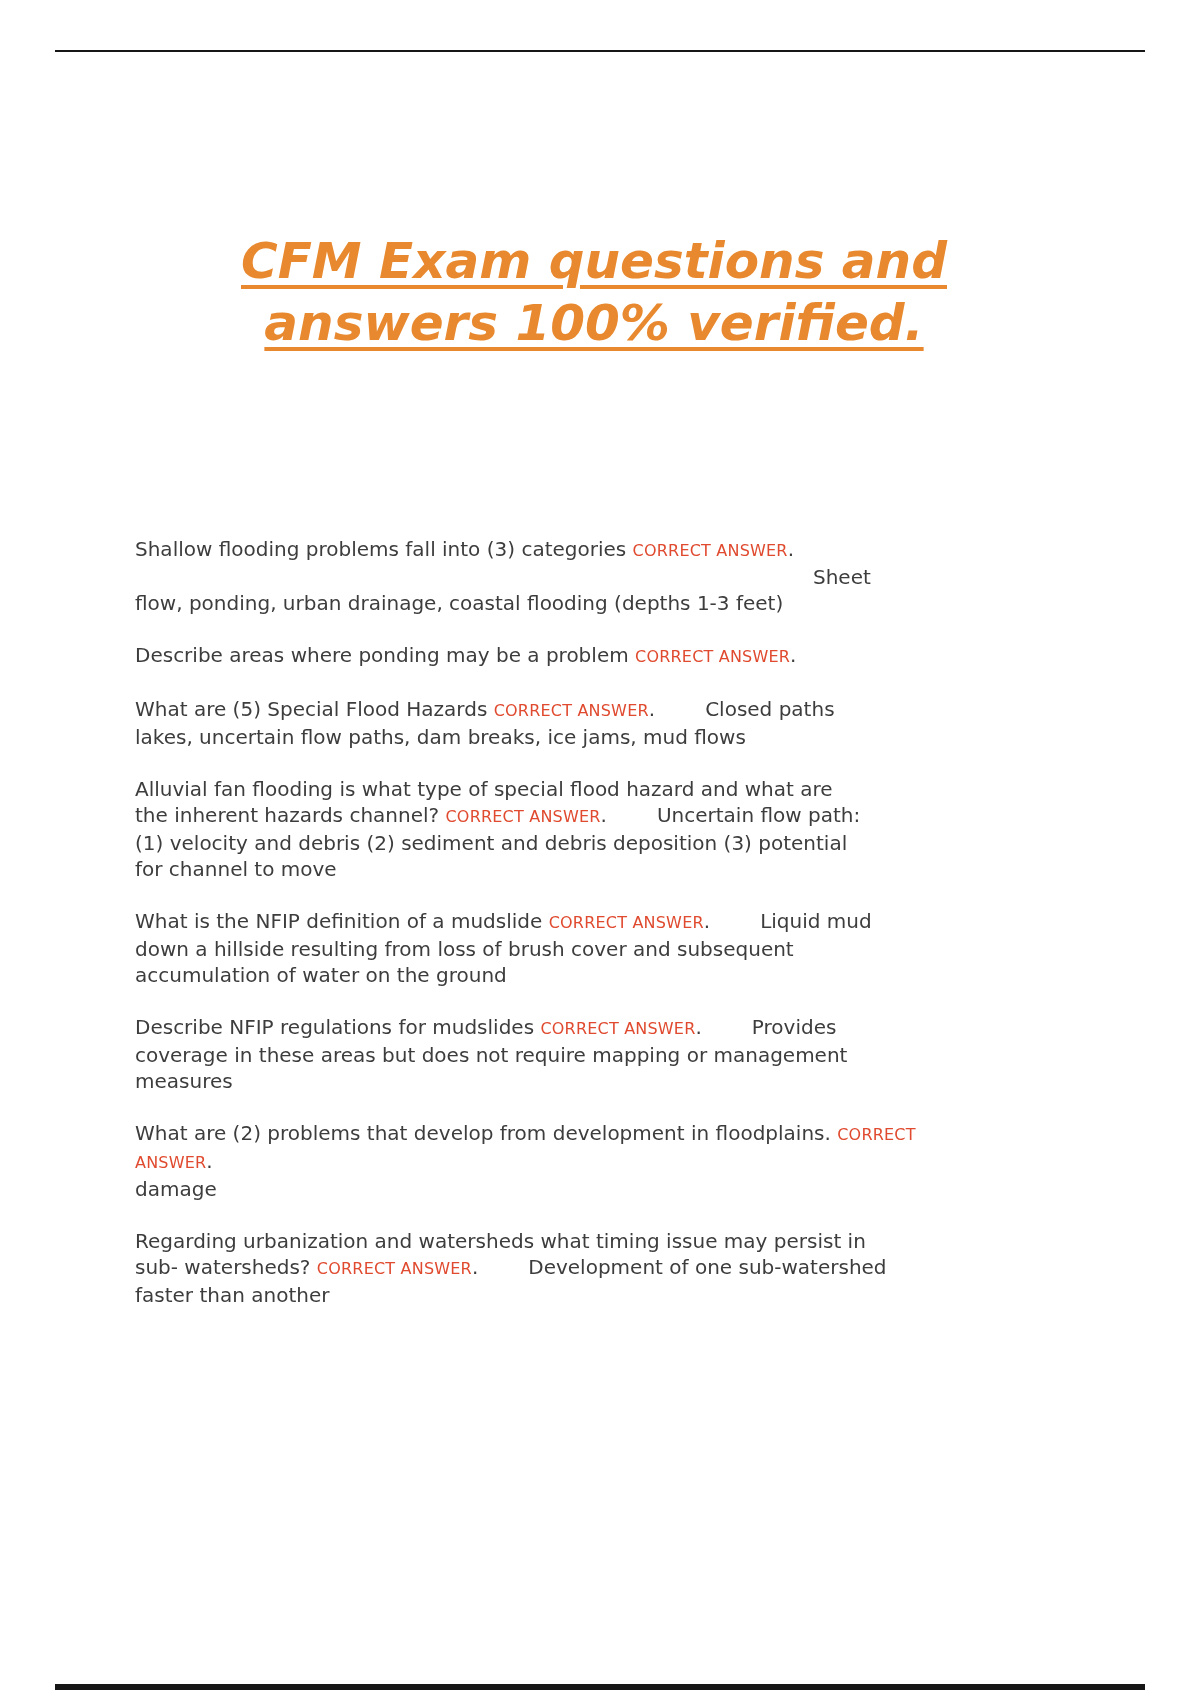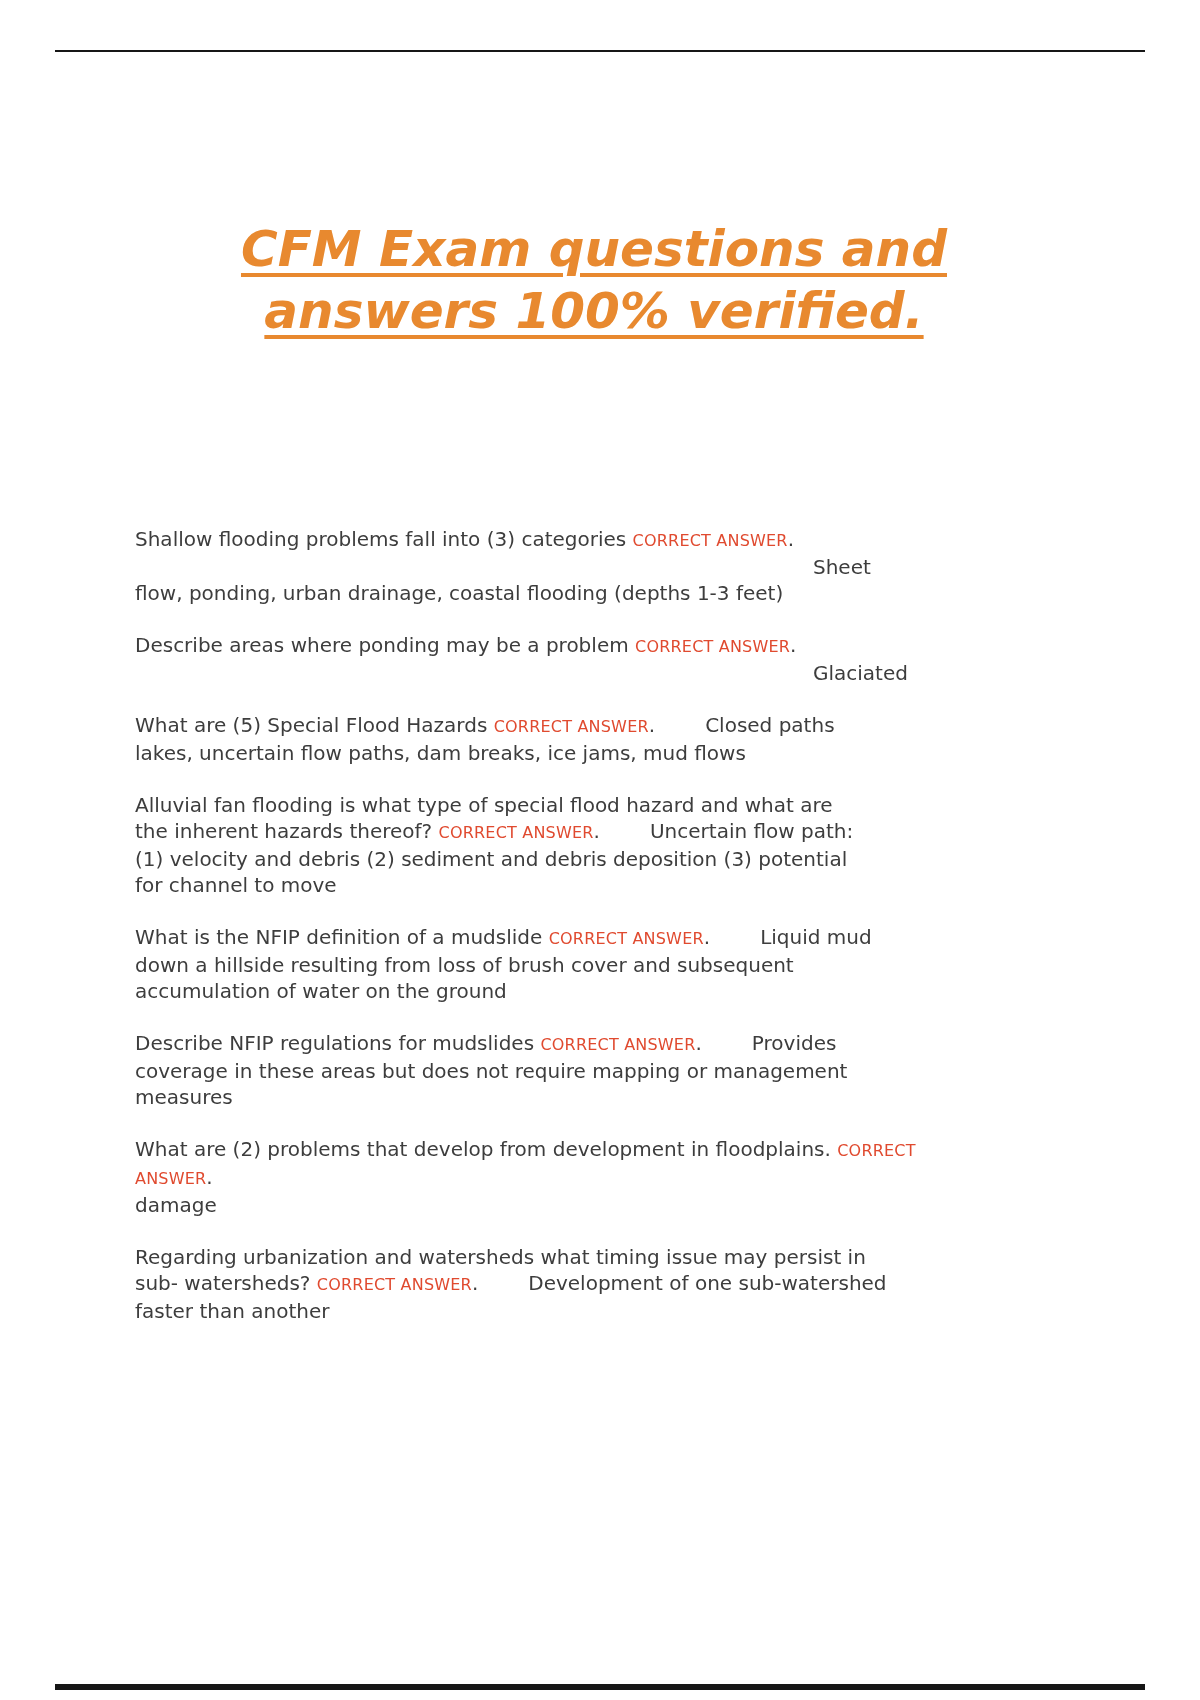--- a/index.html
+++ b/index.html
@@ -29,21 +29,21 @@
     right: 55px;
     top: 1684px;
     height: 6px;
     background: var(--rule-black, #161616);
   }
   .doc-title {
     position: absolute;
     top: 218px;
     left: 0;
     right: 12px;
-    margin: 0;
+    margin: 12px;
     text-align: center;
     font-size: 50px;
     line-height: 62px;
     font-weight: bold;
     font-style: italic;
     color: var(--title-orange, #e8892f);
   }
   .doc-title .title-line {
     text-decoration: underline;
     text-decoration-thickness: 4px;
@@ -53,21 +53,21 @@
   .qa-list {
     position: absolute;
     top: 522px;
     left: 135px;
     width: 940px;
     font-size: 20px;
     line-height: 26px;
     color: var(--body-text, #3d3d3d);
   }
   .qa-block {
-    margin: 4px 0 26px 0;
+    margin: 14px 0 26px 0;
   }
   .qa-line {
     white-space: nowrap;
     min-height: 26px;
   }
   .seg-text {
     color: var(--body-text, #3d3d3d);
   }
   .seg-label {
     color: var(--answer-red, #e04a2f);
@@ -95,29 +95,28 @@
   </h1>
 
   <div class="qa-list">
       <div class="qa-block">
         <div class="qa-line"><span class="seg-text">Shallow flooding problems fall into (3) categories </span><span class="seg-label">CORRECT ANSWER</span><span class="seg-text">.</span></div>
         <div class="qa-line"><span class="seg-bigtab"></span><span class="seg-text">Sheet</span></div>
         <div class="qa-line"><span class="seg-text">flow, ponding, urban drainage, coastal flooding (depths 1-3 feet)</span></div>
       </div>
       <div class="qa-block">
         <div class="qa-line"><span class="seg-text">Describe areas where ponding may be a problem </span><span class="seg-label">CORRECT ANSWER</span><span class="seg-text">.</span></div>
-        <div class="qa-line"><span class="seg-bigtab"></span><span class="seg-text">Glaciated</span></div>
       </div>
       <div class="qa-block">
         <div class="qa-line"><span class="seg-text">What are (5) Special Flood Hazards </span><span class="seg-label">CORRECT ANSWER</span><span class="seg-text">.</span><span class="seg-tab"></span><span class="seg-text">Closed paths</span></div>
         <div class="qa-line"><span class="seg-text">lakes, uncertain flow paths, dam breaks, ice jams, mud flows</span></div>
       </div>
       <div class="qa-block">
         <div class="qa-line"><span class="seg-text">Alluvial fan flooding is what type of special flood hazard and what are</span></div>
-        <div class="qa-line"><span class="seg-text">the inherent hazards thereof? </span><span class="seg-label">CORRECT ANSWER</span><span class="seg-text">.</span><span class="seg-tab"></span><span class="seg-text">Uncertain flow path:</span></div>
+        <div class="qa-line"><span class="seg-text">the inherent hazards channel? </span><span class="seg-label">CORRECT ANSWER</span><span class="seg-text">.</span><span class="seg-tab"></span><span class="seg-text">Uncertain flow path:</span></div>
         <div class="qa-line"><span class="seg-text">(1) velocity and debris (2) sediment and debris deposition (3) potential</span></div>
         <div class="qa-line"><span class="seg-text">for channel to move</span></div>
       </div>
       <div class="qa-block">
         <div class="qa-line"><span class="seg-text">What is the NFIP definition of a mudslide </span><span class="seg-label">CORRECT ANSWER</span><span class="seg-text">.</span><span class="seg-tab"></span><span class="seg-text">Liquid mud</span></div>
         <div class="qa-line"><span class="seg-text">down a hillside resulting from loss of brush cover and subsequent</span></div>
         <div class="qa-line"><span class="seg-text">accumulation of water on the ground</span></div>
       </div>
       <div class="qa-block">
         <div class="qa-line"><span class="seg-text">Describe NFIP regulations for mudslides </span><span class="seg-label">CORRECT ANSWER</span><span class="seg-text">.</span><span class="seg-tab"></span><span class="seg-text">Provides</span></div>

